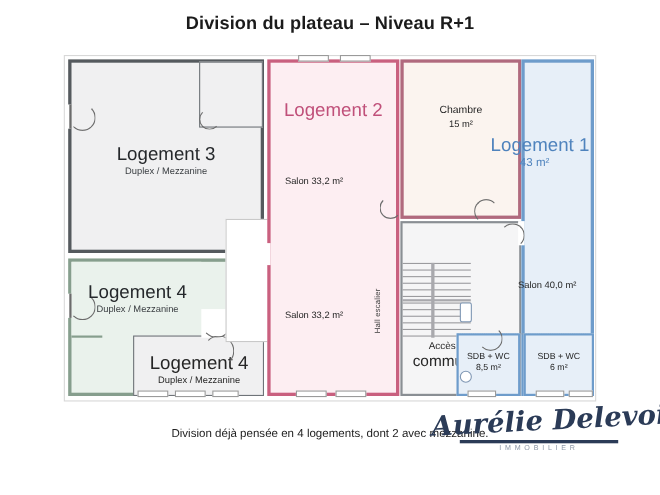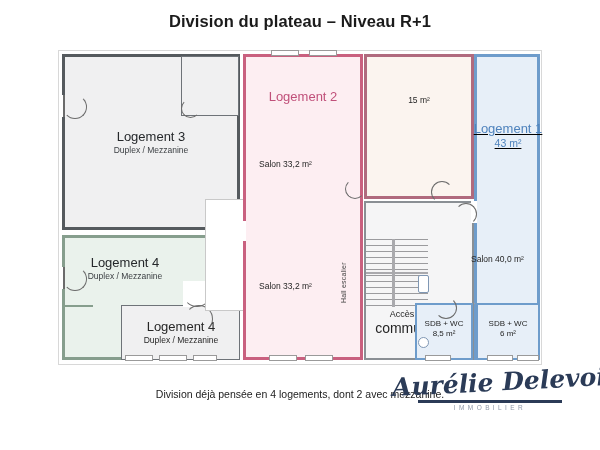--- a/index.html
+++ b/index.html
@@ -67,21 +67,21 @@
   
   .common-fill { background: #f5f5f6; }
 
   
   .label {
     position: absolute;
     text-align: center;
     line-height: 1.25;
     white-space: nowrap;
   }
-  .label .ttl { display: block; font-size: 13px; }
+  .label .ttl { display: block; font-size: 17px; }
   .label .sub { display: block; font-size: 8.5px; }
 
   .lbl-grey .ttl  { color: #25282b; }
   .lbl-grey .sub  { color: #3a3e42; }
   .lbl-green .ttl { color: #25282b; }
   .lbl-green .sub { color: #3a3e42; }
   .lbl-pink .ttl  { color: #c0507a; }
   .lbl-pink .sub  { color: #c0507a; }
   .lbl-blue .ttl  { color: #4f83bd; }
   .lbl-blue .sub  { color: #4f83bd; }
@@ -287,20 +287,21 @@
   <div class="window" style="left:210px; top:304px; width:28px; height:6px;"></div>
   <div class="window" style="left:246px; top:304px; width:28px; height:6px;"></div>
 
   <div class="gap" style="left:182px; top:170px; width:5px; height:20px;"></div>
 
   <div class="door-arc bl" style="left:286px; top:128px; width:18px; height:18px;"></div>
 
   <div class="zone warm-fill warm-wall" style="left:305px; top:3px; width:110px; height:145px;"></div>
 
   <div class="label lbl-dark" style="left:310px; top:44px; width:100px;">
+    <span class="ttl" style="font-size:9.5px;">Chambre</span>
     <span class="sub">15 m²</span>
   </div>
 
   <div class="door-arc tl" style="left:372px; top:130px; width:20px; height:20px;"></div>
 
   <div class="zone common-fill" style="left:305px; top:150px; width:110px; height:159px; border:2px solid #8a8f94;"></div>
 
 
   <div class="rot-label" style="left:281px; top:252px;">Hall escalier</div>
 
@@ -323,21 +324,21 @@
 
   <div class="label lbl-dark" style="left:310px; top:258px; width:66px;">
     <span class="ttl" style="font-size:9px;">Accès</span>
     <span class="sub" style="font-size:14px;text-align:center;">commun</span>
   </div>
 
   <div class="door-arc tr" style="left:368px; top:288px; width:22px; height:22px;"></div>
 
   <div class="zone blue-fill blue-wall" style="left:415px; top:3px; width:66px; height:306px;"></div>
 
-  <div class="label lbl-blue" style="left:409px; top:70px; width:80px;text-decoration:underline;">
+  <div class="label lbl-blue" style="left:387px; top:70px; width:80px;">
     <span class="ttl">Logement 1</span>
     <span class="sub" style="font-size:10.5px;">43 m²</span>
   </div>
 
   <div class="area-text" style="left:412px; top:203px;">Salon 40,0 m²</div>
 
   <div class="gap" style="left:412px; top:150px; width:6px; height:22px;"></div>
   <div class="door-arc tr" style="left:396px; top:152px; width:20px; height:20px;"></div>
 
   <div style="position:absolute; left:356px; top:252px; width:124px; height:0;

